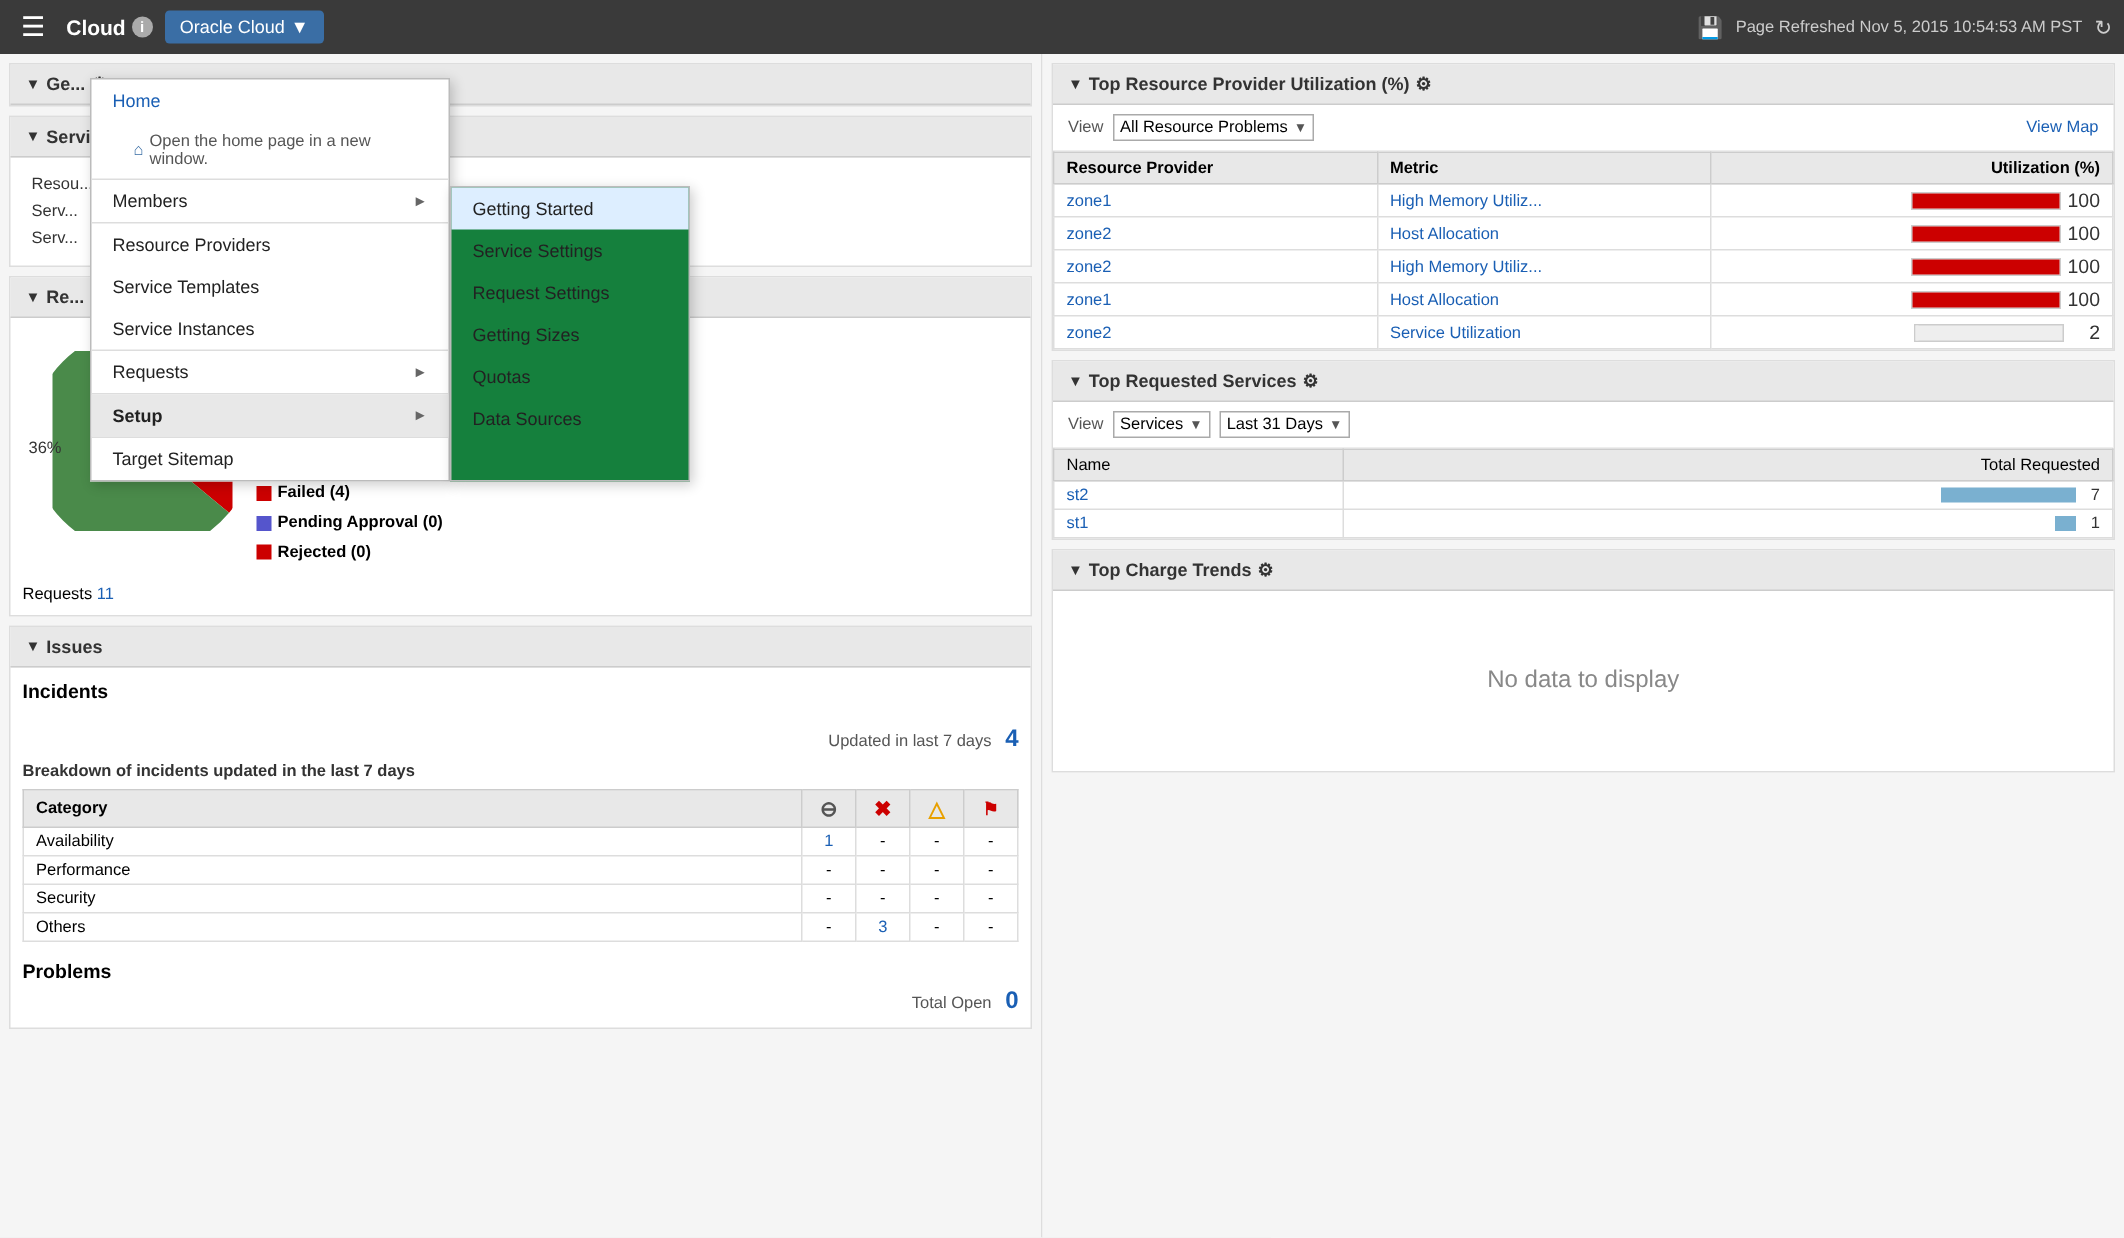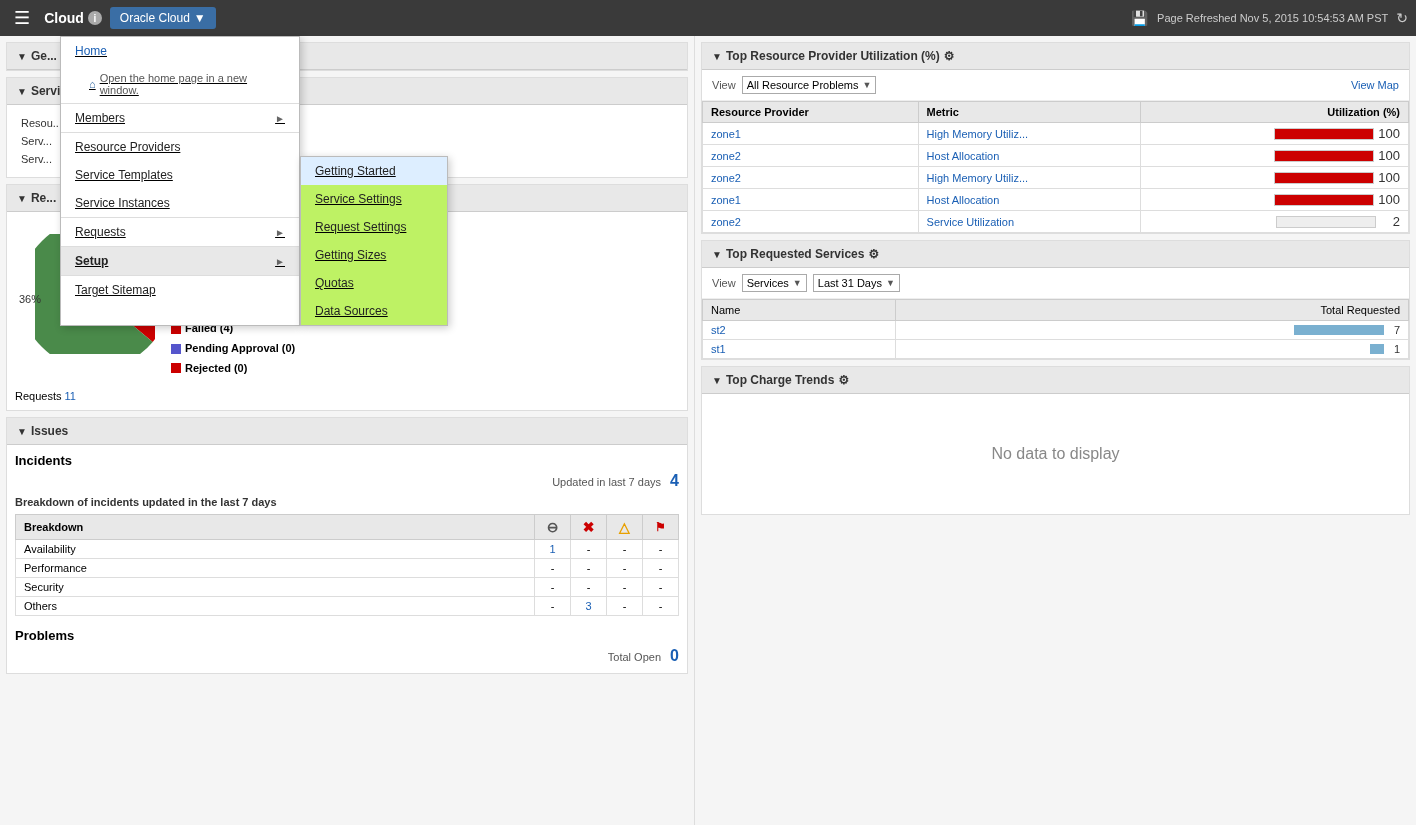--- a/index.html
+++ b/index.html
@@ -161,21 +161,21 @@
     }
     .requests-footer a { color: #1a5fb4; text-decoration: none; }
 
     
     .issues-section {
       background: #fff;
       border: 1px solid #ddd;
       margin: 6px;
     }
     .issues-content { padding: 8px; }
-    .incidents-title { font-size: 13px; font-weight: bold; margin-bottom: 4px; }
+    .incidents-title { font-size: 13px; font-weight: bold; margin-bottom: 16px; }
     .updated-line { text-align: right; font-size: 11px; color: #555; margin-bottom: 6px; }
     .updated-count { font-size: 16px; color: #1a5fb4; font-weight: bold; }
     .breakdown-title { font-size: 11px; color: #333; margin-bottom: 6px; font-weight: bold; }
 
     .incidents-table {
       width: 100%;
       border-collapse: collapse;
       font-size: 11px;
     }
     .incidents-table th {
@@ -332,25 +332,24 @@
     }
 
     
     .right-panel::-webkit-scrollbar { width: 8px; }
     .right-panel::-webkit-scrollbar-track { background: #f0f0f0; }
     .right-panel::-webkit-scrollbar-thumb { background: #bbb; border-radius: 4px; }
 
     
     .dropdown-overlay {
       position: absolute;
-      top: 36px;
+      top: 52px;
       left: 60px;
       z-index: 1000;
       display: flex;
-      text-decoration: underline;
     }
     .dropdown-main {
       background: #fff;
       border: 1px solid #bbb;
       box-shadow: 2px 2px 8px rgba(0,0,0,0.2);
       width: 240px;
       font-size: 12px;
     }
     .dropdown-item {
       padding: 7px 14px;
@@ -362,26 +361,26 @@
     }
     .dropdown-item.highlighted { background: #e8e8e8; font-weight: bold; }
     .dropdown-item.home-link { color: #1a5fb4; }
     .dropdown-item.open-link { color: #555; font-size: 11px; padding-left: 28px; }
     .dropdown-item.open-link .home-icon { color: #3a6ea5; margin-right: 4px; }
     .dropdown-divider { height: 1px; background: #ddd; }
     .submenu-arrow { font-size: 10px; color: #666; }
 
     
     .submenu {
-      background: #bef264;
+      background: #15803d;
       border: 1px solid #bbb;
       box-shadow: 2px 2px 8px rgba(0,0,0,0.2);
-      width: 148px;
+      width: 160px;
       font-size: 12px;
-      margin-top: 120px; 
+      margin-top: 72px; 
     }
     .submenu-item {
       padding: 7px 14px;
       cursor: pointer;
       color: #222;
     }
     .submenu-item.highlighted { background: #ddeeff; }
   </style>
 </head>
 <body>
@@ -548,21 +547,21 @@
       <div class="issues-content">
         <div class="incidents-title">Incidents</div>
         <div class="updated-line">
           <span>Updated in last 7 days</span>
           <span style="margin-left:6px;" class="updated-count">4</span>
         </div>
         <div class="breakdown-title">Breakdown of incidents updated in the last 7 days</div>
         <table class="incidents-table">
           <thead>
             <tr>
-              <th class="cat-col">Breakdown</th>
+              <th class="cat-col">Category</th>
               <th class="icon-col">
                 <span class="icon-circle-minus">⊖</span>
               </th>
               <th class="icon-col">
                 <span class="icon-red-x">✖</span>
               </th>
               <th class="icon-col">
                 <span class="icon-warning">△</span>
               </th>
               <th class="icon-col">

